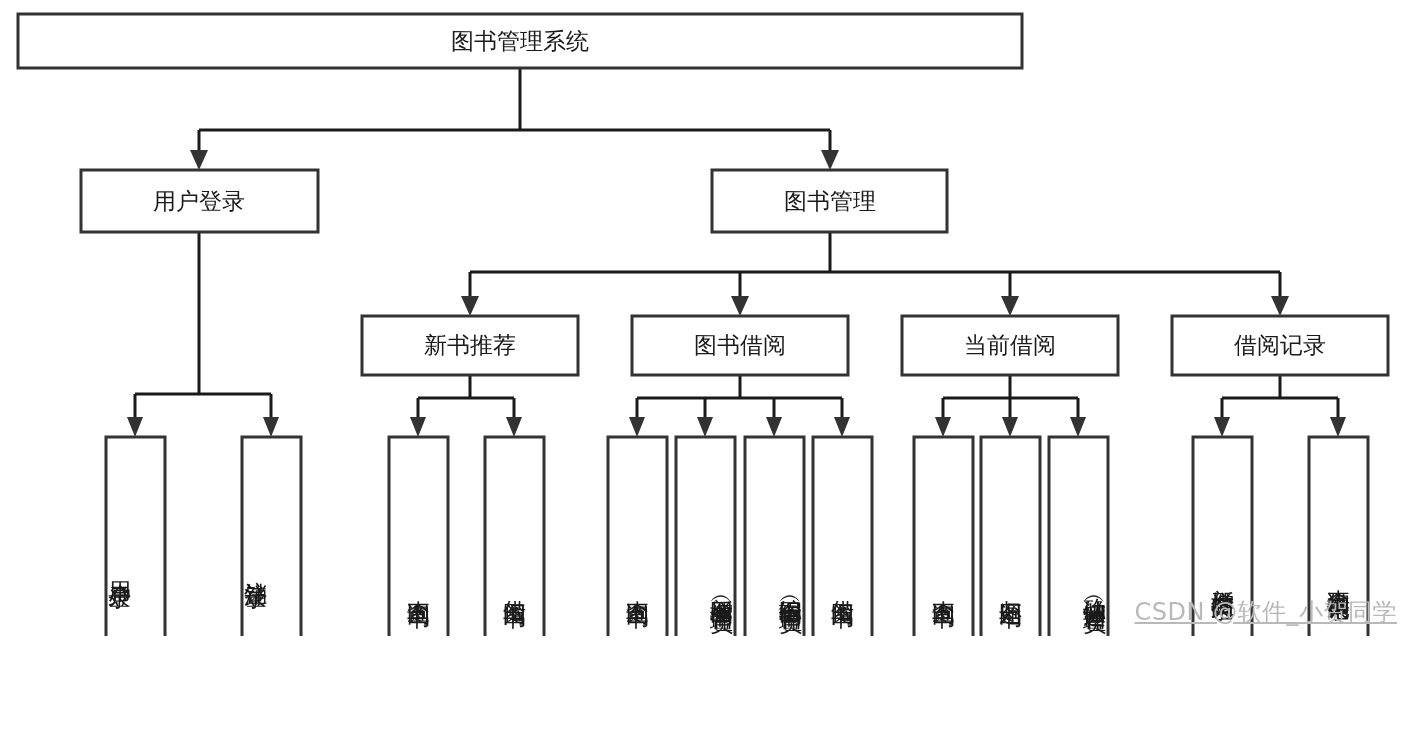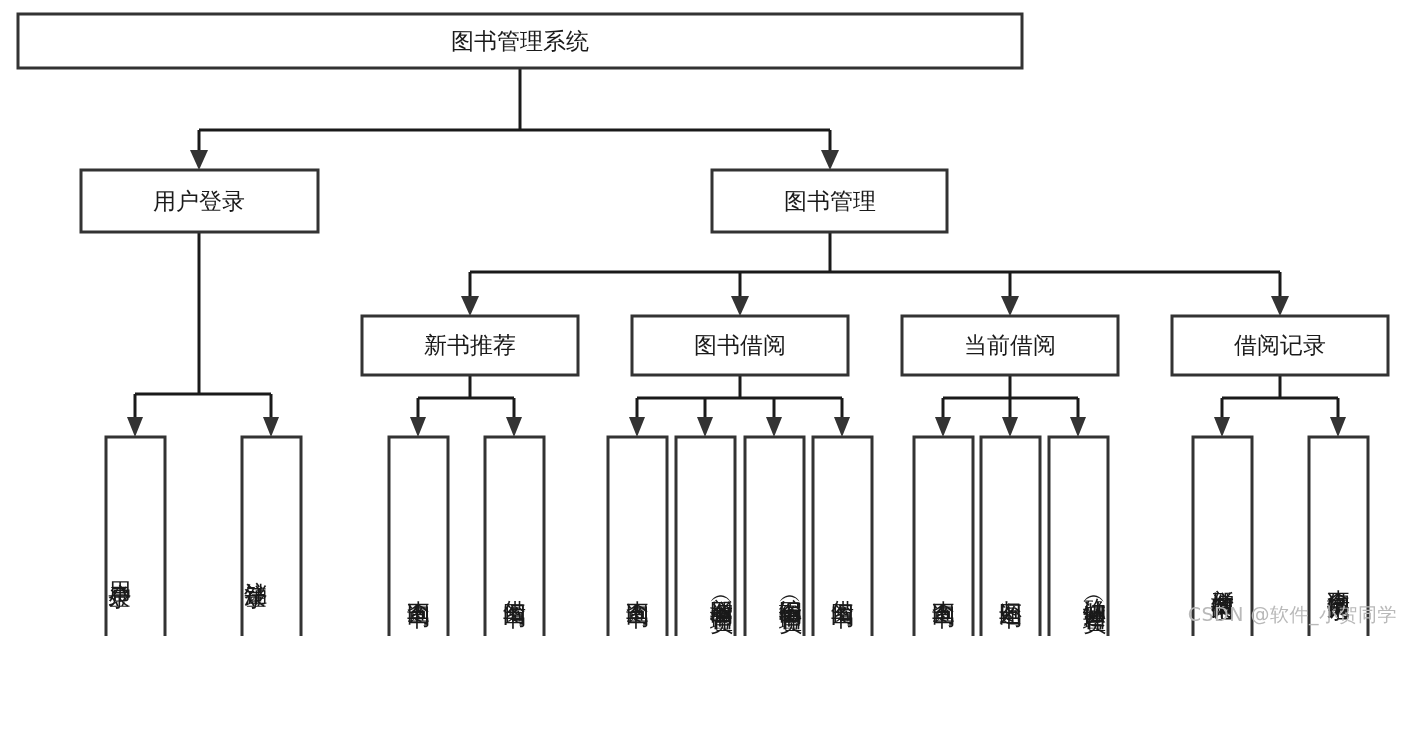--- a/index.html
+++ b/index.html
@@ -67,24 +67,25 @@
     align-items: center;
   }
   .vlabel.end-align {
     align-items: flex-end;
   }
   .watermark {
     position: absolute;
     right: 8px;
     bottom: 8px;
     font-family: "DejaVu Sans", "Liberation Sans", sans-serif;
-    font-size: 19px;
+    font-size: 24px;
     color: #b9b9b9;
     white-space: nowrap;
     letter-spacing: 0.5px;
+    text-decoration: underline;
   }
 </style>
 </head>
 <body>
 
 <div id="diagram-root">
 
   <svg id="tree-svg" viewBox="0 0 1405 747">
     <defs>
       <marker id="arrow" viewBox="0 0 12 14" refX="6" refY="13" markerWidth="12" markerHeight="14" orient="auto-start-reverse">

